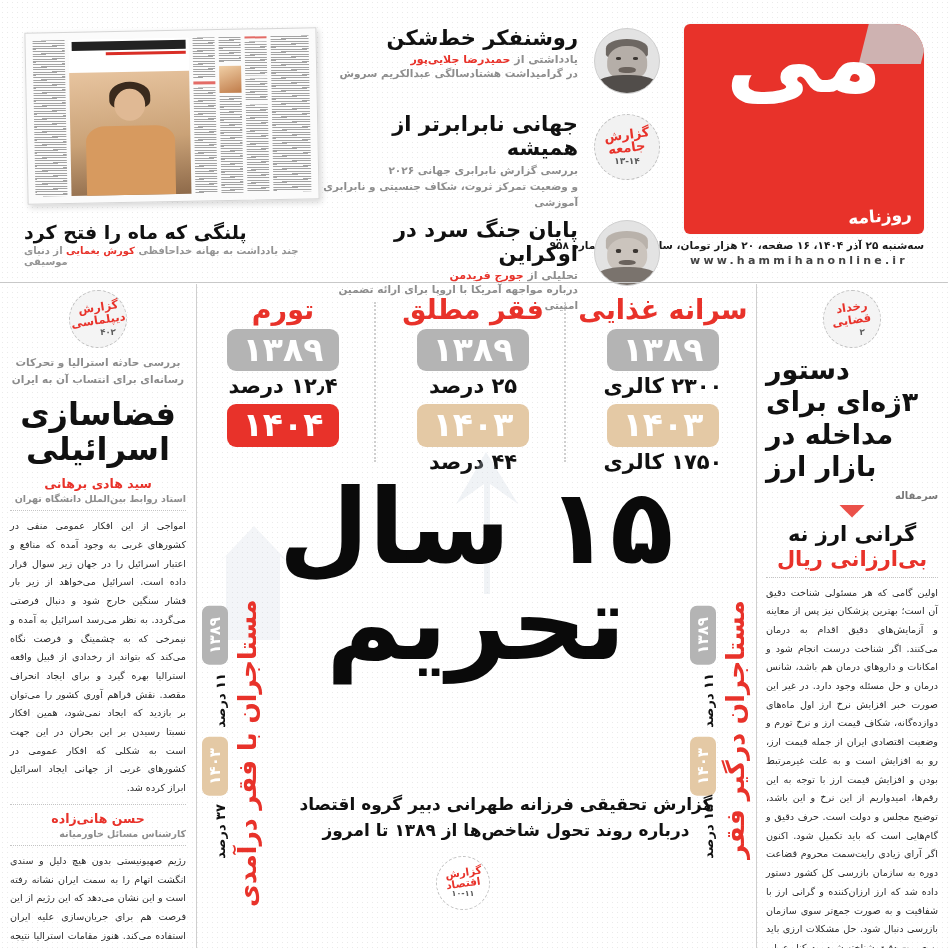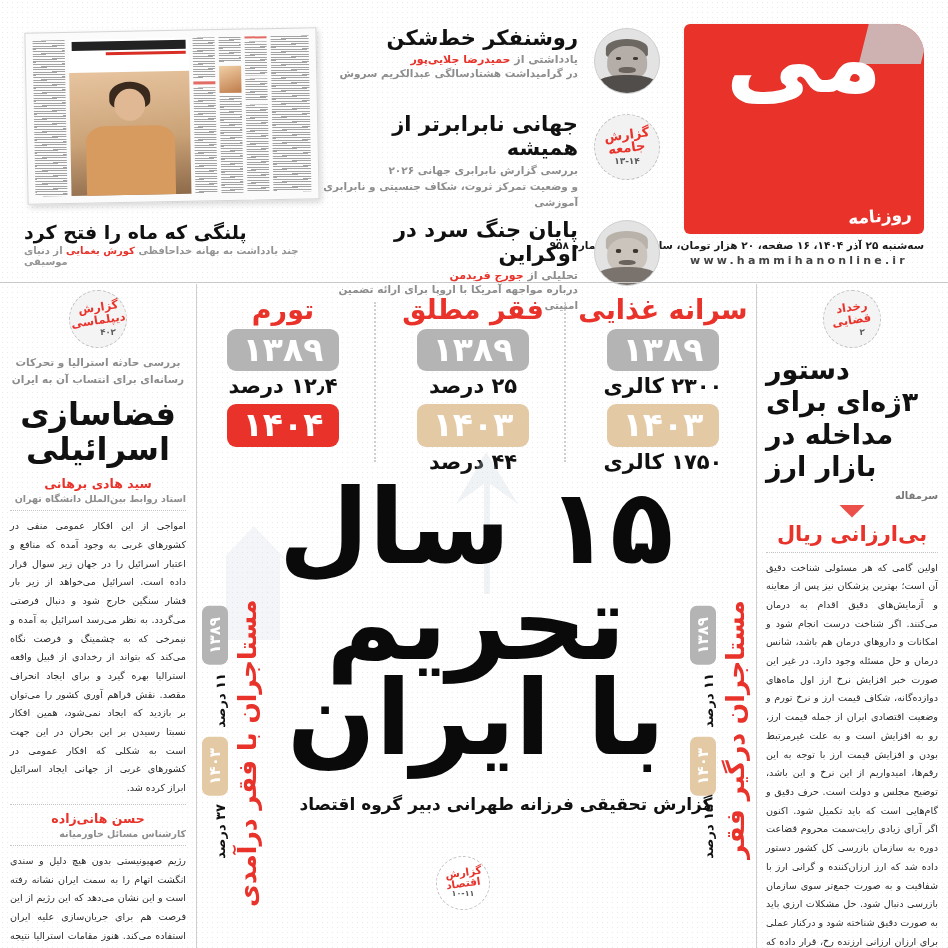--- a/index.html
+++ b/index.html
@@ -413,26 +413,26 @@
         <path d="M58 150 L58 40 L30 60 L60 8 L92 60 L64 40 L64 150 Z" fill="#c8d2de" opacity=".55"></path>
       </svg>
       <svg class="arrow-dec" style="left:18px;top:238px;" width="90" height="120" viewBox="0 0 90 120">
         <path d="M12 118 L12 34 L2 44 L40 4 L78 44 L66 34 L66 118 Z" fill="#cfd7e2" opacity=".5"></path>
       </svg>
 
       <div class="hero">
         <h1>
           <span>۱۵ سال</span>
           <span class="ln2">تحریم</span>
-          <span class="ln3">با ایران</span>
         </h1>
       </div>
 
       <div class="hero-sub" style="position:absolute;left:0;top:498px;width:560px;z-index:4;background:transparent;">
         <div>گزارش تحقیقی فرزانه طهرانی دبیر گروه اقتصاد</div>
+        <div>درباره روند تحول شاخص‌ها از ۱۳۸۹ تا امروز</div>
       </div>
 
       <div class="rail left">
         <div class="rail-title">مستاجران با فقر درآمدی</div>
         <div class="rail-stats">
           <div class="vpill grey">۱۳۸۹</div>
           <div class="vnum">۱۱ درصد</div>
           <div class="vpill tan">۱۴۰۳</div>
           <div class="vnum">۳۷ درصد</div>
         </div>
@@ -451,20 +451,21 @@
 
     <div class="col-right">
       <div class="badge-sm">
         <b>رخداد</b>
         <b>قضایی</b>
         <span>۳</span>
       </div>
       <div class="r-title">دستور ۳ژه‌ای برای مداخله در بازار ارز</div>
       <div class="r-label">سرمقاله</div>
       <div class="chev"></div>
+      <div class="r-sub1">گرانی ارز نه</div>
       <div class="r-sub2">بی‌ارزانی ریال</div>
       <div class="hr-dot"></div>
       <div class="body-text">اولین گامی که هر مسئولی شناخت دقیق آن است؛ بهترین پزشکان نیز پس از معاینه و آزمایش‌های دقیق اقدام به درمان می‌کنند. اگر شناخت درست انجام شود و امکانات و داروهای درمان هم باشد، شانس درمان و حل مسئله وجود دارد. در غیر این صورت خبر افزایش نرخ ارز اول ماه‌های دوازده‌گانه، شکاف قیمت ارز و نرخ تورم و وضعیت اقتصادی ایران از جمله قیمت ارز، رو به افزایش است و به علت غیرمرتبط بودن و افزایش قیمت ارز با توجه به این رقم‌ها، امیدواریم از این نرخ و این باشد، توضیح مجلس و دولت است. حرف دقیق و گام‌هایی است که باید تکمیل شود. اکنون اگر آرای زیادی رایت‌سمت محروم قضاعت دوره به سازمان بازرسی کل کشور دستور داده شد که ارز ارزان‌کننده و گرانی ارز با شفافیت و به صورت جمع‌تر سوی سازمان بازرسی دنبال شود. حل مشکلات ارزی باید به صورت دقیق شناخته شود و درکنار عملی برای ارزان ارزانی ارزنده رخ، قرار داده که به پایه رسیده قابل چینشمند مسئله قیمت ارز پایین باید که اکنون هم بورس و صادرات از سال ۱۳۹۱ بوده که معاون احمدی‌نژاد اعلام کرد جمعیت بسیاری بروی چهارپایه می‌ایستند و قیمت ارز را اعلام می‌کنند. هنوز از جمله اظهارات و قیمت ارز را اعلام کردند که در آن ۱۲۰۰ تومان درصد ۱۰۰ درصد قیمت ارز این مسئله است. سیاست کلان بی‌نظیر خارجی درباره آنچه می‌شود و درباره‌اش آن مواردی است که شما مواردی از سوء رفتار هم نشدنی کنیم. اما همچنان هم تاثیر ملموس و واقعی هم قیمت از بازار نیست. اگر واقعه قیمت ارز نمی‌شود، باید بلکه در تحقق کامل آنچه به باشد هم نباشد.</div>
     </div>
   </div>
 
   <div class="badge-eco">
     <b>گزارش</b>
     <b>اقتصاد</b>
     <span>۱۰-۱۱</span>

